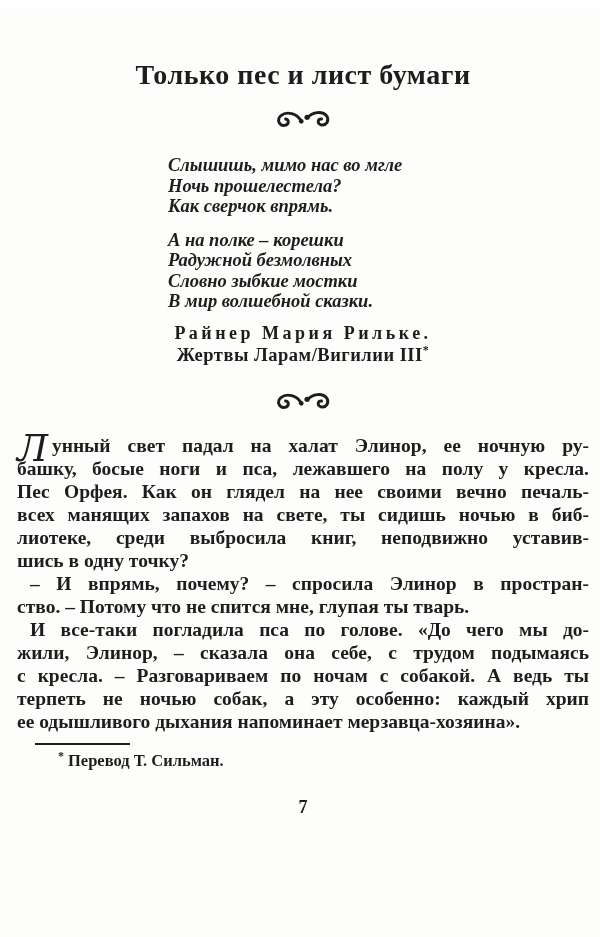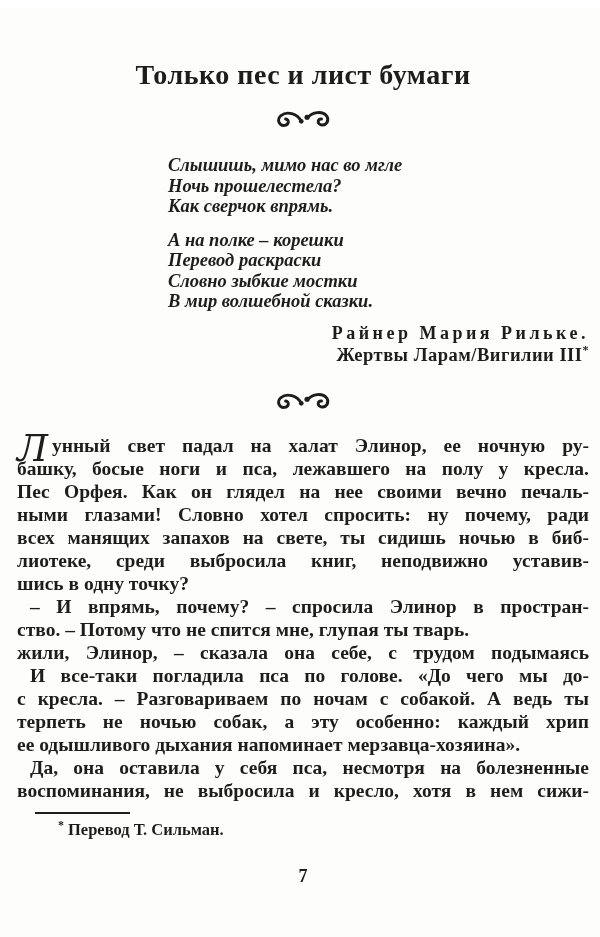--- a/index.html
+++ b/index.html
@@ -23,21 +23,21 @@
     margin:0; text-align:center;
     font-size:28px; line-height:30px; font-weight:bold;
     letter-spacing:0.5px;
   }
   .ornament { margin:16px auto 0 auto; width:58px; height:26px; display:block; }
   .ornament.second { margin-top:22px; }
   .epigraph { margin-left:151px; margin-top:23px; }
   .stanza { font-style:italic; font-weight:bold; font-size:18.5px; line-height:20.5px; }
   .stanza.s2 { margin-top:13px; }
   .pl { white-space:nowrap;font-family:Liberation Serif, serif; }
-  .attribution { margin-top:10px; text-align:right; font-weight:bold; }
+  .attribution { margin-top:10px; text-align:center; font-weight:bold; }
   .attr-author { font-size:18px; line-height:22px; letter-spacing:3.5px; }
   .attr-source { font-size:18.5px; line-height:22px; letter-spacing:0.5px; }
   sup.fn-mark { font-size:12px; vertical-align:super; line-height:0; }
   .bodytext { margin-top:14px; font-size:19.5px; line-height:23px; font-weight:600; }
   .bl { text-align:justify; text-align-last:justify; }
   .bl.last { text-align:center; text-align-last:left; }
   .bl.indent { text-indent:13px; }
   .dropcap {
     font-family:"DejaVu Serif", serif;
     font-style:italic; font-weight:normal;
@@ -76,21 +76,21 @@
   </svg>
 
   <div class="epigraph">
     <div class="stanza s1">
       <div class="pl">Слышишь, мимо нас во мгле</div>
       <div class="pl">Ночь прошелестела?</div>
       <div class="pl">Как сверчок впрямь.</div>
     </div>
     <div class="stanza s2">
       <div class="pl">А на полке – корешки</div>
-      <div class="pl">Перевод раскраски</div>
+      <div class="pl">Радужной безмолвных</div>
       <div class="pl">Словно зыбкие мостки</div>
       <div class="pl">В мир волшебной сказки.</div>
     </div>
   </div>
 
   <div class="attribution">
     <div class="attr-author">Райнер Мария Рильке.</div>
     <div class="attr-source"><span>Жертвы Ларам/Вигилии III</span><sup class="fn-mark">*</sup></div>
   </div>
 
@@ -102,43 +102,38 @@
     <circle cx="47" cy="22" r="4" fill="#1d1d1d"></circle>
     <circle cx="57" cy="15" r="4.5" fill="#1d1d1d"></circle>
   </svg>
 
   <div class="bodytext">
 
     <div>
       <div class="bl"><span class="dropcap">Л</span><span>унный свет падал на халат Элинор, ее ночную ру-</span></div>
       <div class="bl">башку, босые ноги и пса, лежавшего на полу у кресла.</div>
       <div class="bl">Пес Орфея. Как он глядел на нее своими вечно печаль-</div>
-      <div class="bl">ными глазами! Словно хотел спросить: ну почему, ради</div>
       <div class="bl">всех манящих запахов на свете, ты сидишь ночью в биб-</div>
       <div class="bl">лиотеке, среди выбросила книг, неподвижно уставив-</div>
       <div class="bl last">шись в одну точку?</div>
     </div>
 
     <div>
       <div class="bl indent">– И впрямь, почему? – спросила Элинор в простран-</div>
       <div class="bl last">ство. – Потому что не спится мне, глупая ты тварь.</div>
     </div>
 
     <div>
+      <div class="bl indent">И все-таки погладила пса по голове. «До чего мы до-</div>
       <div class="bl">жили, Элинор, – сказала она себе, с трудом подымаясь</div>
-      <div class="bl indent">И все-таки погладила пса по голове. «До чего мы до-</div>
       <div class="bl">с кресла. – Разговариваем по ночам с собакой. А ведь ты</div>
       <div class="bl">терпеть не ночью собак, а эту особенно: каждый хрип</div>
       <div class="bl last">ее одышливого дыхания напоминает мерзавца-хозяина».</div>
     </div>
 
-    <div>
-      <div class="bl indent">Да, она оставила у себя пса, несмотря на болезненные</div>
-      <div class="bl">воспоминания, не выбросила и кресло, хотя в нем сижи-</div>
-    </div>
 
   </div>
 
   <div class="footnote-rule"></div>
   <div class="footnote"><sup class="fn-mark">*</sup><span class="fn-text">Перевод Т. Сильман.</span></div>
 
   <div class="page-number">7</div>
 
   <div class="scan-edge-bottom"></div>
 </div>

